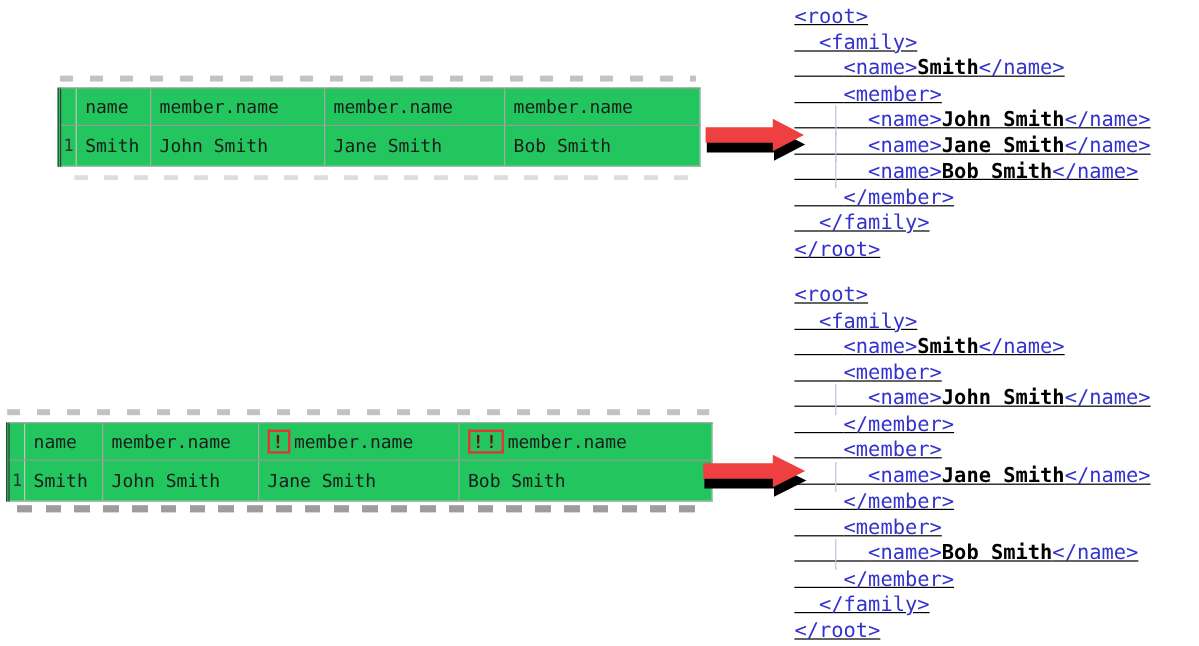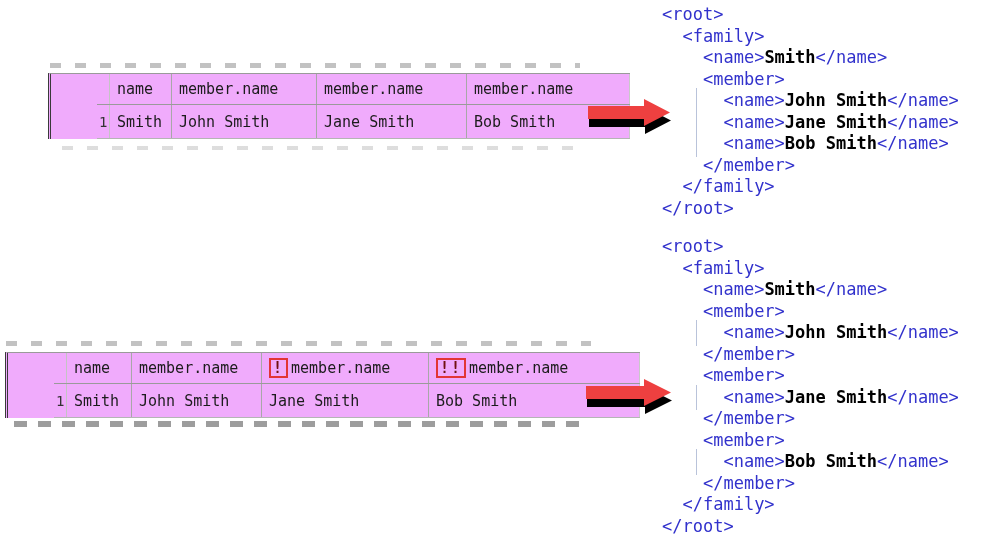--- a/index.html
+++ b/index.html
@@ -8,22 +8,22 @@
     position:relative; width:999px; height:538px;
     background:#ffffff; overflow:hidden;
     font-family:"DejaVu Sans Mono","Liberation Mono",monospace;
   }
 
   
   .grid-table {
     position:absolute;
     border-left:3px double #3a3a3a;
     border-top:1px solid #9a9a9a;
-    background:#f0abfc;
-    font-size:15px; color:#1c1c1c;padding-left:46px;
+    background:#22c55e;
+    font-size:15px; color:#1c1c1c;
   }
   .trow { display:flex; }
   .trow.thead { height:31px; border-bottom:1px solid #9a9a9a; }
   .trow.tdata { height:34px; border-bottom:1px solid #b5b5b5; }
   .tcell {
     display:flex; align-items:center;
     padding-left:7px; white-space:nowrap; overflow:hidden;
     border-right:1px solid #a8a8a8;
   }
   .tcell:last-child { border-right:1px solid #c9c9c9; }
@@ -68,21 +68,21 @@
 
   
   .arrow { position:absolute; }
 
   
   .xml-block {
     position:absolute;
     font-size:17px; line-height:21.5px;
     white-space:pre;
   }
-  .xml-line { position:relative; white-space:pre; }
+  .xml-line { position:relative; white-space:pre;text-decoration:underline; }
   .xml-line.guided::before {
     content:""; position:absolute;
     left:34px; top:-2px; bottom:-2px; width:1px;
     background:#b9c3da;
   }
   .xml-tag { color:#3232cc; }
   .xml-value { color:#000000; font-weight:bold; }
 </style>
 </head>
 <body>

